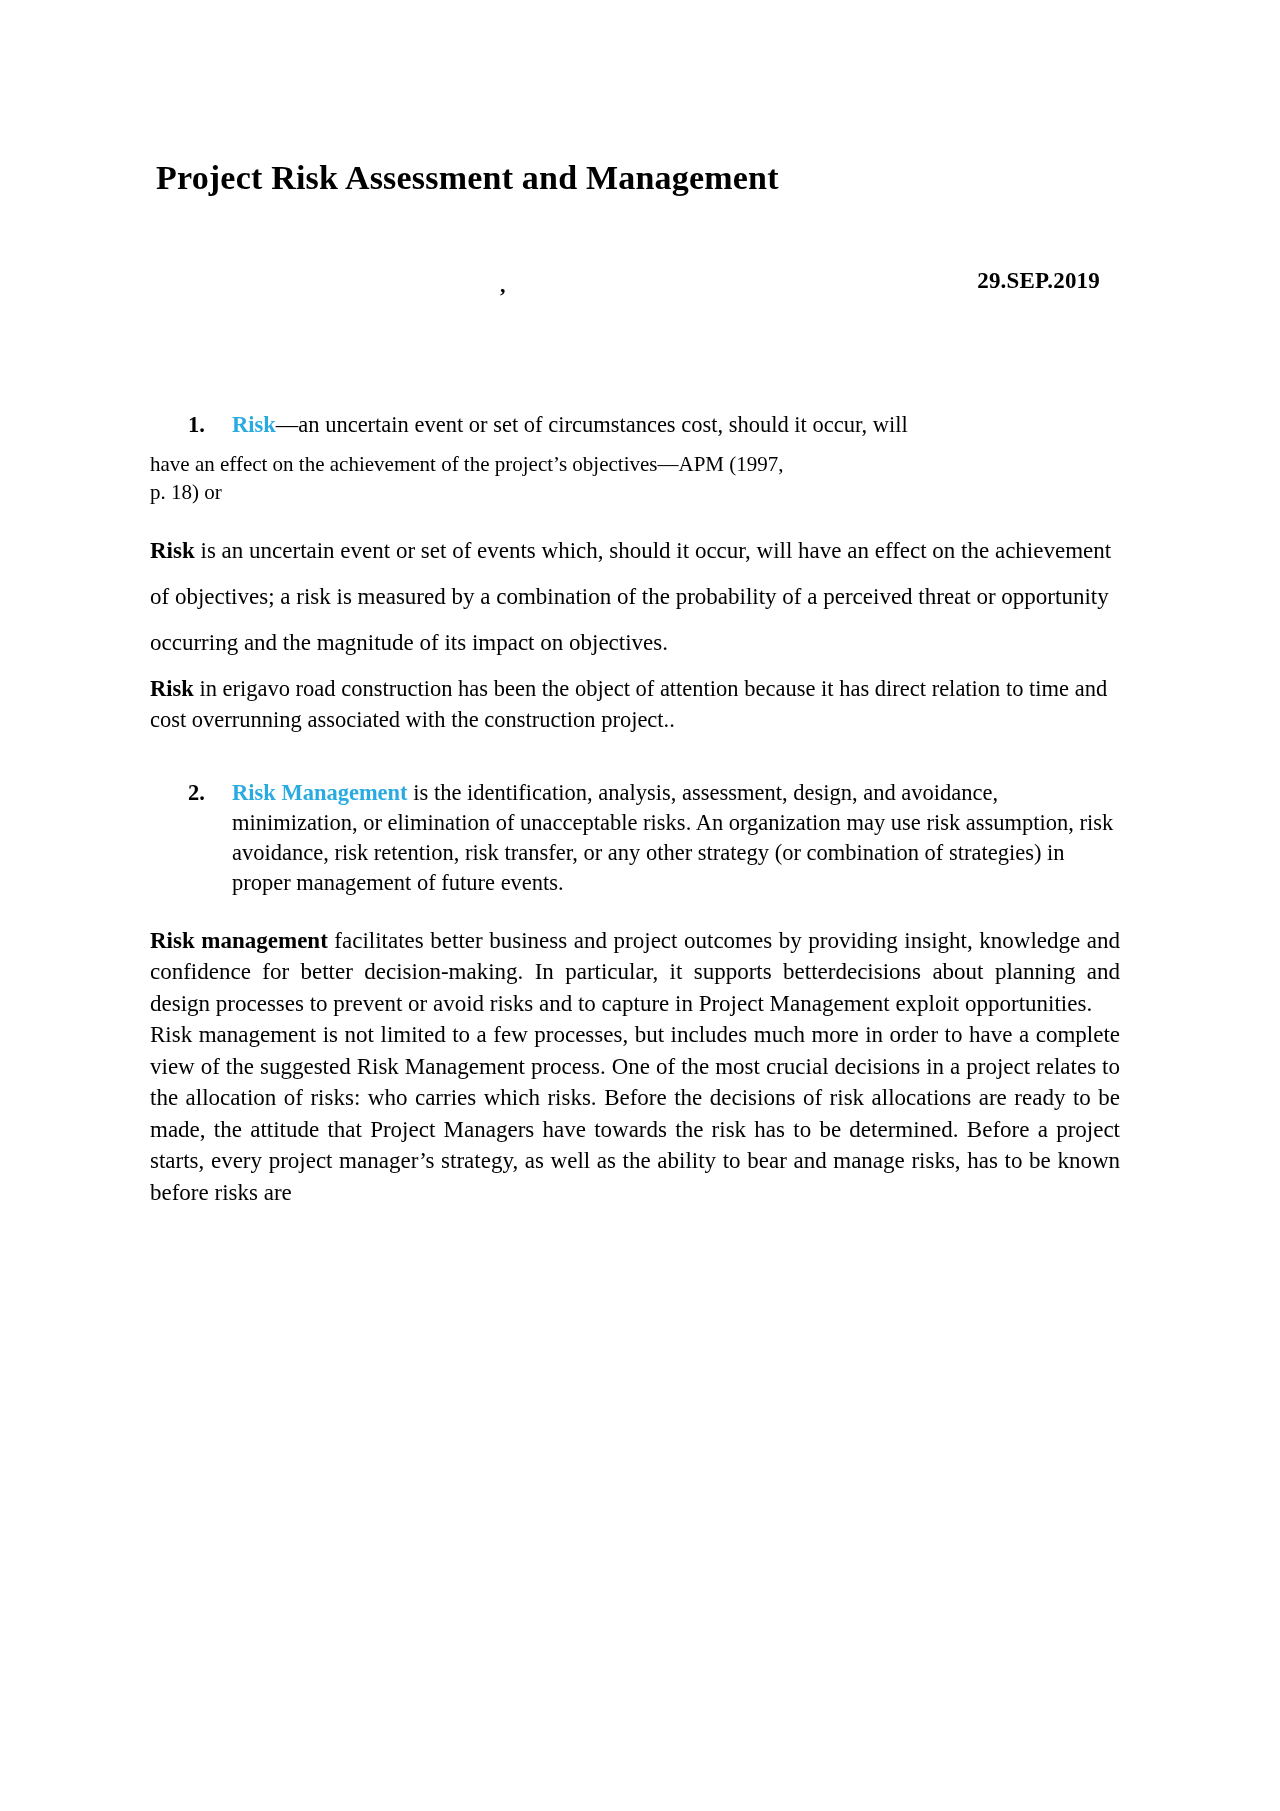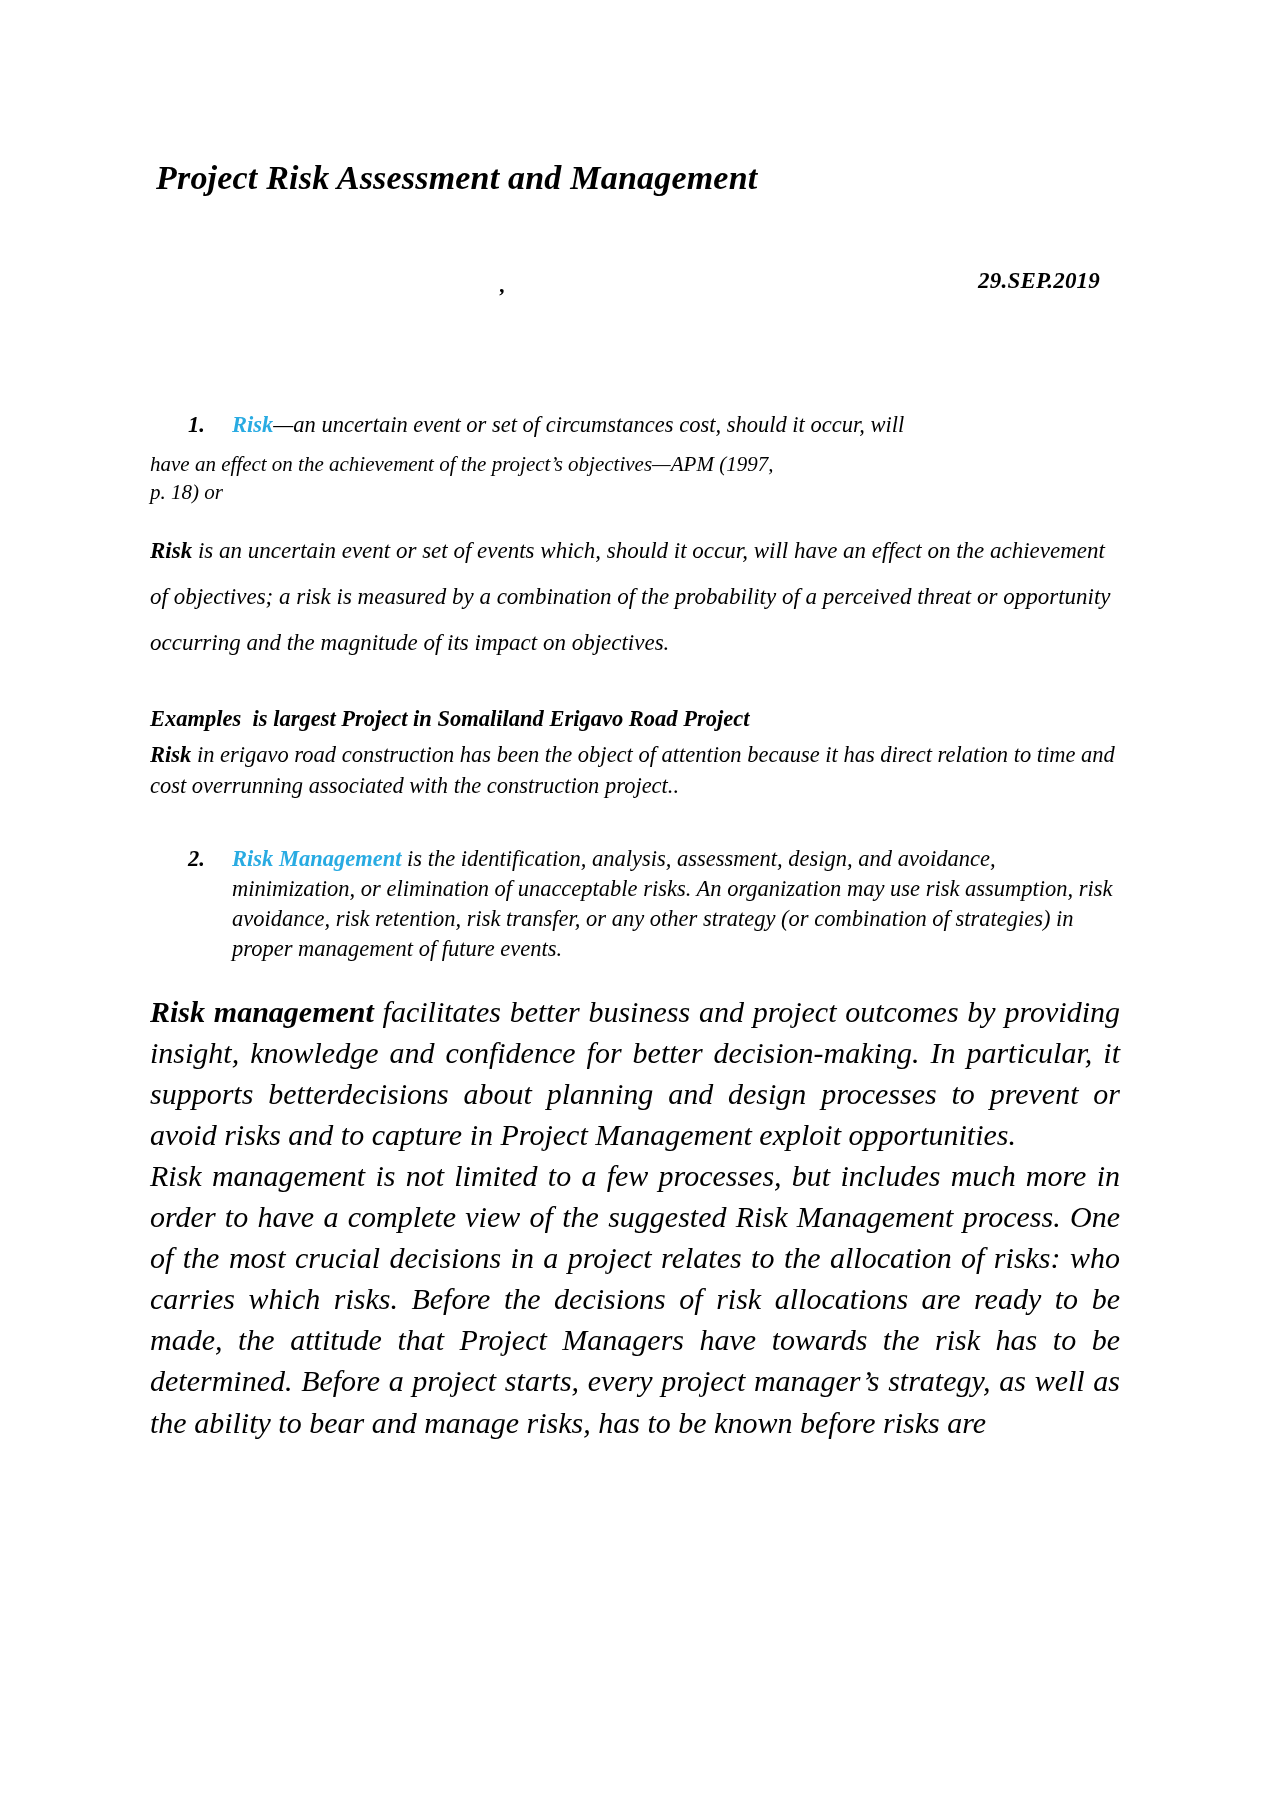--- a/index.html
+++ b/index.html
@@ -16,21 +16,20 @@
     font-family: "Liberation Serif", "DejaVu Serif", serif;
     color: #000000;
     -webkit-font-smoothing: antialiased;
   }
 
   .page {
     position: absolute;
     inset: 0;
     background: #ffffff;
     padding: 0;
-    font-style: italic;
   }
 
   
   .doc-title {
     position: absolute;
     left: 156px;
     top: 135px;
     font-size: 34px;
     font-weight: bold;
     letter-spacing: 0.2px;
@@ -116,21 +115,21 @@
   }
 
   .para-tight {
     font-size: 22.5px;
     line-height: 1.37;
     margin-top: 8px;
     text-align: left;
   }
 
   .para-just {
-    font-size: 30px;
+    font-size: 23px;
     line-height: 1.37;
     text-align: justify;
   }
 
   .spacer-lg { height: 42px; }
   .spacer-md { height: 26px; }
 </style>
 </head>
 <body>
 
@@ -150,21 +149,20 @@
       <span class="accent">Risk</span><span>—an uncertain event or set of circumstances cost, should it occur, will</span>
     </p>
 
     <p class="flush" style="margin-top:10px;">have an effect on the achievement of the project’s objectives—APM (1997,</p>
     <p class="flush">p. 18) or</p>
 
     <p class="para-wide">
       <span class="b">Risk</span><span> is an uncertain event or set of events which, should it occur, will have an effect on the achievement of objectives; a risk is measured by a combination of the probability of a perceived threat or opportunity occurring and the magnitude of its impact on objectives.</span>
     </p>
 
-    <p class="sec-heading">Examples  is largest Project in Somaliland Erigavo Road Project</p>
 
     <p class="para-tight">
       <span class="b">Risk</span><span> in erigavo road construction has been the object of attention because it has direct relation to time and cost overrunning associated with the construction project..</span>
     </p>
 
     <div class="spacer-lg"></div>
 
     <p class="numitem" style="text-align:left;">
       <span class="marker">2.</span>
       <span class="accent">Risk Management</span><span> is the identification, analysis, assessment, design, and avoidance, minimization, or elimination of unacceptable risks. An organization may use risk assumption, risk avoidance, risk retention, risk transfer, or any other strategy (or combination of strategies) in proper management of future events.</span>

